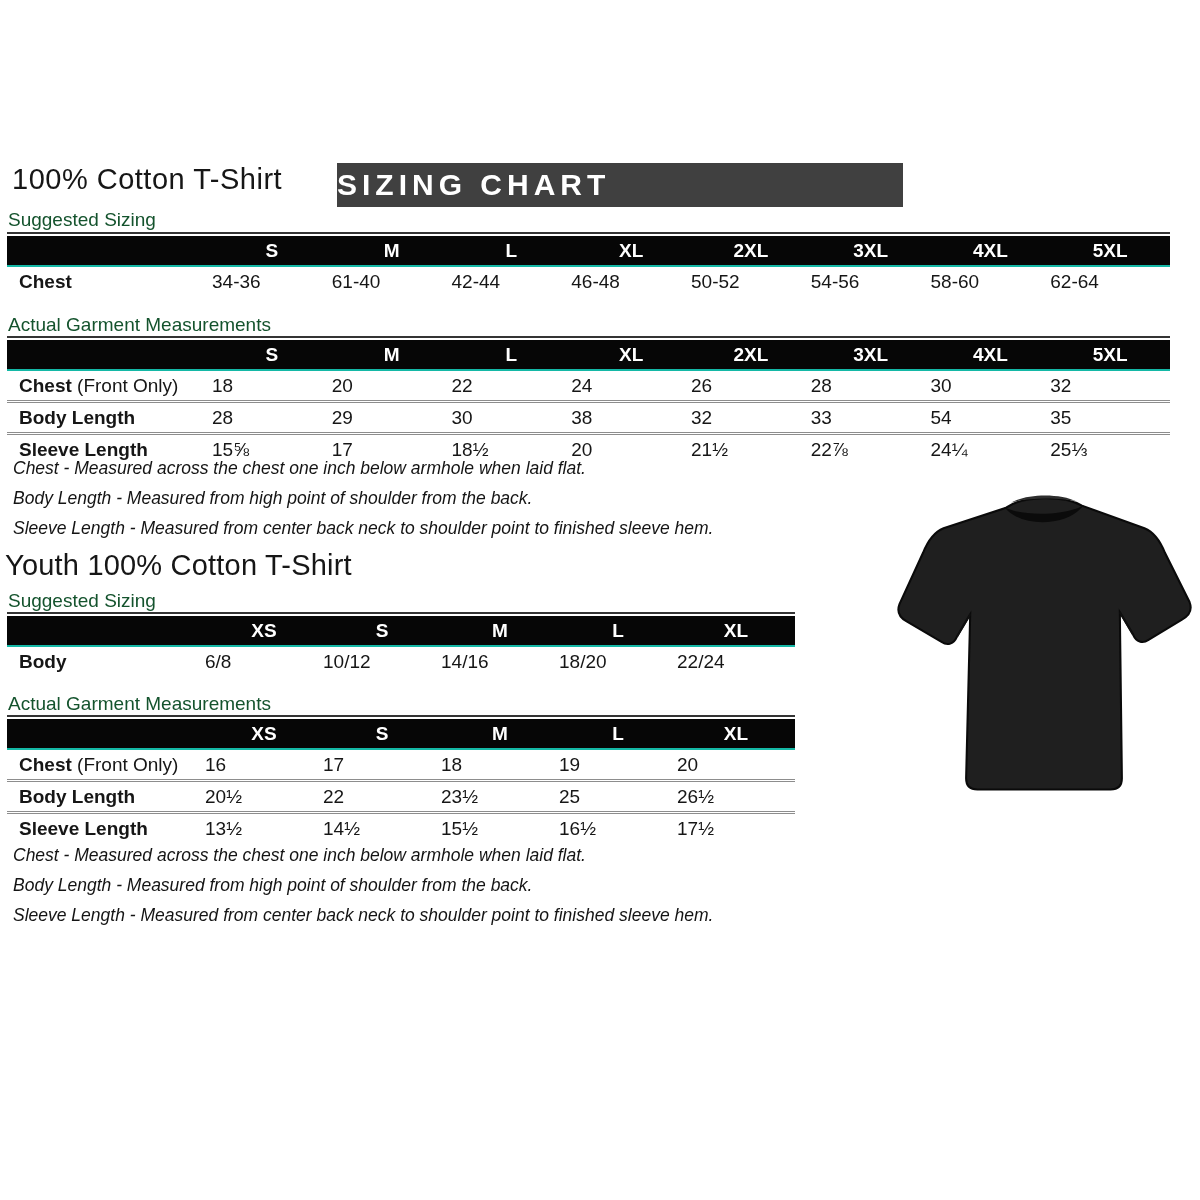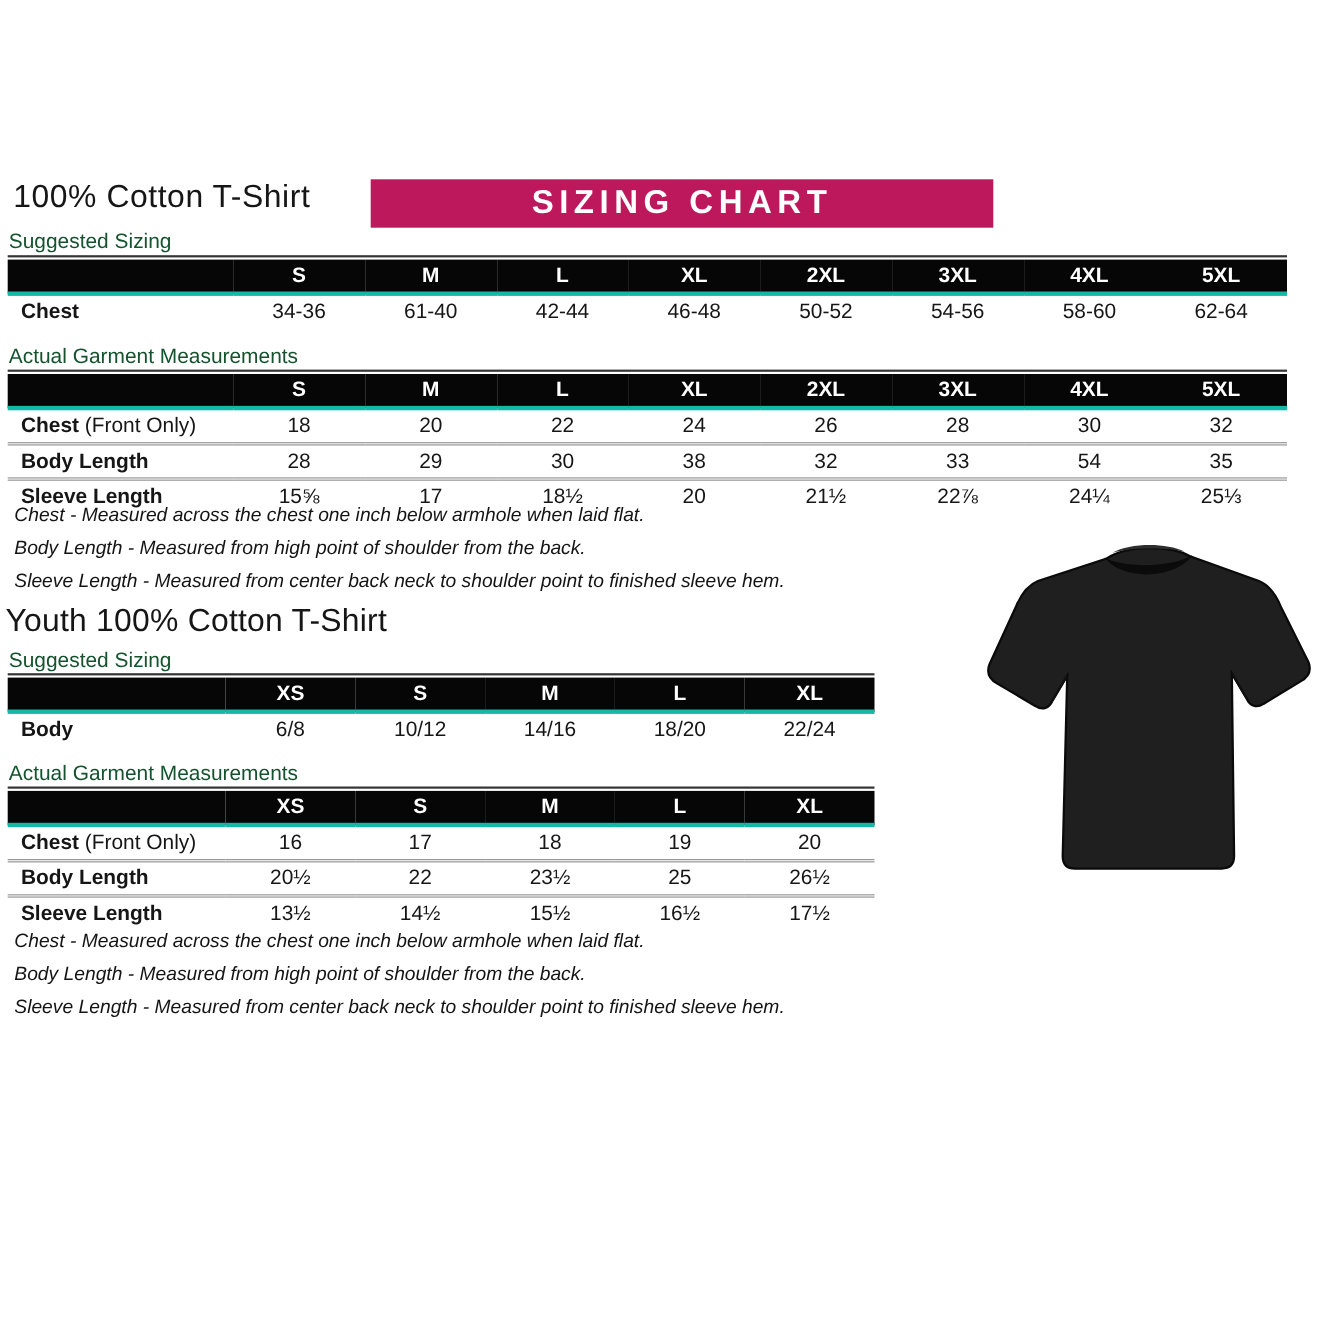--- a/index.html
+++ b/index.html
@@ -8,22 +8,22 @@
     font-family:"Liberation Sans","DejaVu Sans",sans-serif;
     color:#161616;
   }
   .abs{position:absolute;}
 
   
   .adult-title{left:12px;top:163px;font-size:29px;font-weight:400;letter-spacing:.5px;}
   .youth-title{left:5px;top:549px;font-size:29px;font-weight:400;letter-spacing:.2px;}
 
   
-  .banner{left:337px;top:163px;width:566px;height:44px;background:#be185d;
-          display:flex;align-items:center;justify-content:center;}
+  .banner{left:337px;top:163px;width:566px;height:44px;background:#404040;
+          display:flex;align-items:center;}
   .banner span{color:#ffffff;font-weight:700;font-size:30px;letter-spacing:5px;}
 
   
   .section-label{font-size:19px;font-weight:400;color:#14532d;}
   .lbl-adult-sug{left:8px;top:209px;}
   .lbl-adult-act{left:8px;top:314px;}
   .lbl-youth-sug{left:8px;top:590px;}
   .lbl-youth-act{left:8px;top:693px;}
 
   
@@ -36,22 +36,22 @@
   table{border-collapse:collapse;table-layout:fixed;width:100%;}
   thead th{
     background:#060606;color:#ffffff;font-weight:700;font-size:19px;
     height:29px;text-align:center;padding:0;
   }
   tbody th{
     text-align:left;font-weight:400;font-size:19px;padding:0 0 0 12px;
     height:29px;white-space:nowrap;
   }
   tbody th b{font-weight:700;}
-  tbody td{text-align:center;font-size:19px;height:29px;padding:0;}
-  tbody tr:first-child th,tbody tr:first-child td{border-top:4px solid #14b8a6;}
+  tbody td{font-size:19px;height:29px;padding:0;}
+  tbody tr:first-child th,tbody tr:first-child td{border-top:2px solid #14b8a6;}
   tbody tr + tr th,tbody tr + tr td{border-top:3px double #8d8d8d;}
 
   
   .notes{font-size:17.5px;line-height:30px;color:#141414;font-style:italic;}
   .notes-adult{left:13px;top:453px;}
   .notes-youth{left:13px;top:840px;}
 
   
   .tshirt{left:890px;top:479px;width:308px;height:328px;}
 </style>

